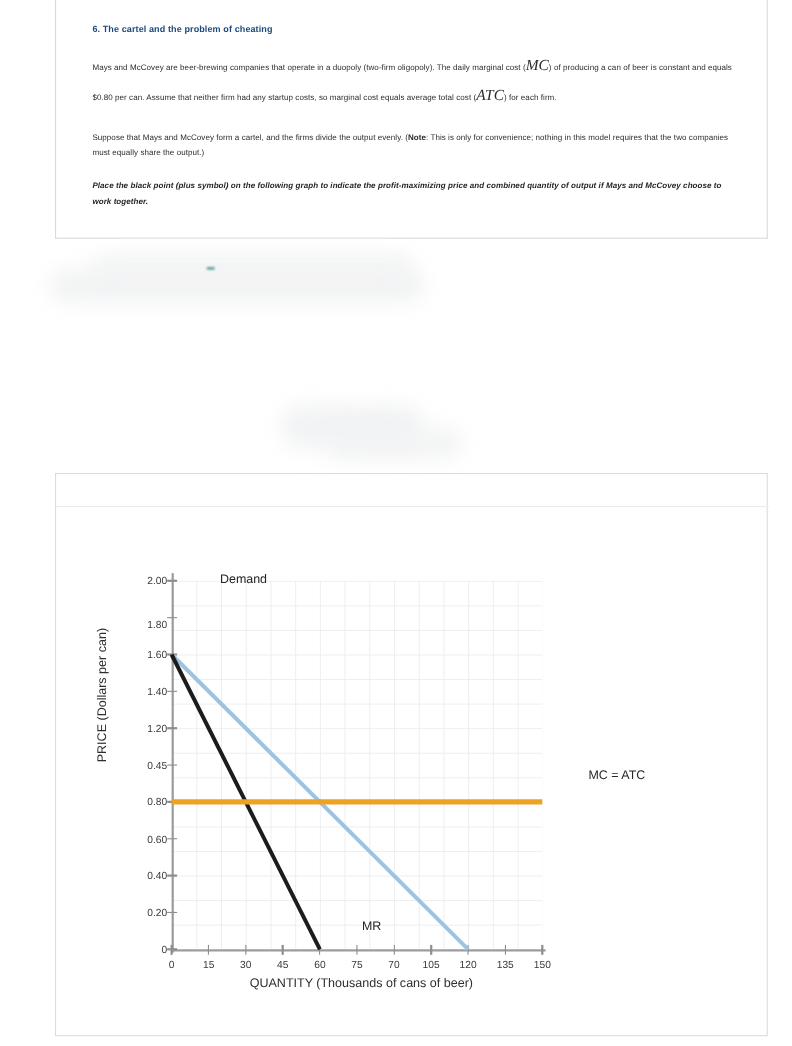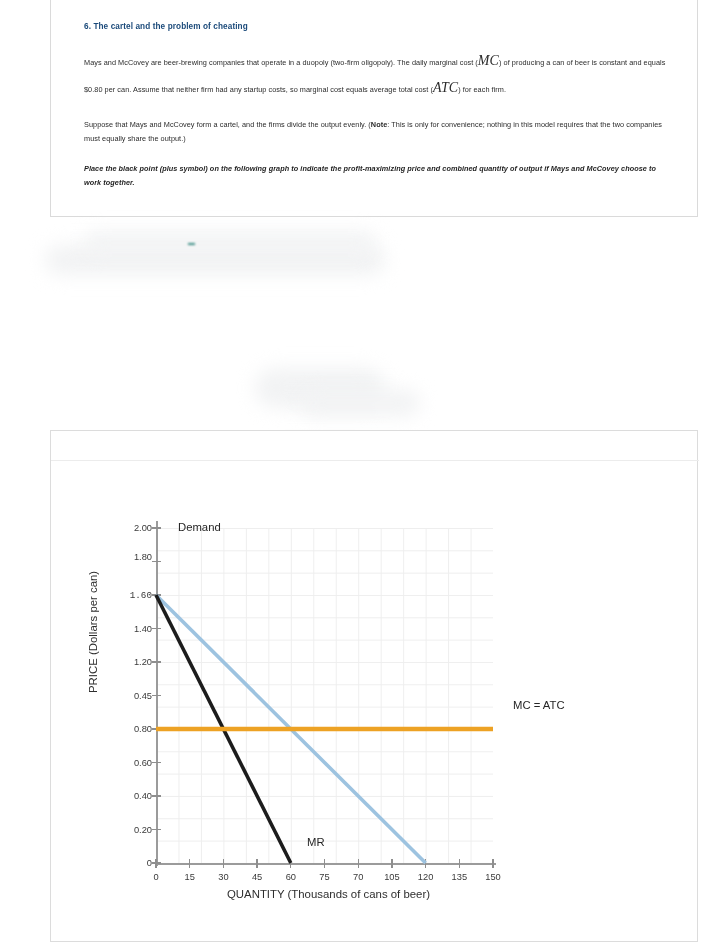--- a/index.html
+++ b/index.html
@@ -176,20 +176,21 @@
     left: 0; top: 0;
     width: 345px; height: 348px;
     overflow: visible;
   }
 
   .curve-label {
     position: absolute;
     font-size: 11.3px;
     color: #262626;
     white-space: nowrap;
+    margin-left: 22px;
   }
   .lbl-demand { left: 22px;  top: 0px; }
   .lbl-mr     { left: 151px; top: 315px; }
   .lbl-mcatc  { left: 357px; top: 178px; }
 
   
   .legend {
     position: absolute;
     left: 470px;
     top: 95px;
@@ -261,23 +262,23 @@
         <div class="ylabel" style="top: 241.5px;">0.60</div>
         <div class="ytick" style="top: 207.3px;"></div>
         <div class="ylabel" style="top: 208px;">0.80</div>
         <div class="ytick" style="top: 173.8px;"></div>
         <div class="ylabel" style="top: 174.5px;">0.45</div>
         <div class="ytick" style="top: 140.3px;"></div>
         <div class="ylabel" style="top: 141px;">1.20</div>
         <div class="ytick" style="top: 106.8px;"></div>
         <div class="ylabel" style="top: 107.5px;">1.40</div>
         <div class="ytick" style="top: 73.3px;"></div>
-        <div class="ylabel" style="top: 74px; font-family: Liberation Mono, monospace;">1.60</div>
+        <div class="ylabel" style="top: 74px;">1.60</div>
         <div class="ytick" style="top: 39.8px;"></div>
-        <div class="ylabel" style="top: 36px;">1.80</div>
+        <div class="ylabel" style="top: 47px;">1.80</div>
         <div class="ytick" style="top: 6.3px;"></div>
         <div class="ylabel" style="top: 7px;">2.00</div>
       </div>
     <div id="xticks">
         <div class="xtick" style="left: -0.7px;"></div>
         <div class="xlabel" style="left: 0px;">0</div>
         <div class="xtick" style="left: 33px;"></div>
         <div class="xlabel" style="left: 33.7px; text-align: right;">15</div>
         <div class="xtick" style="left: 66.7px;"></div>
         <div class="xlabel" style="left: 67.4px;">30</div>

